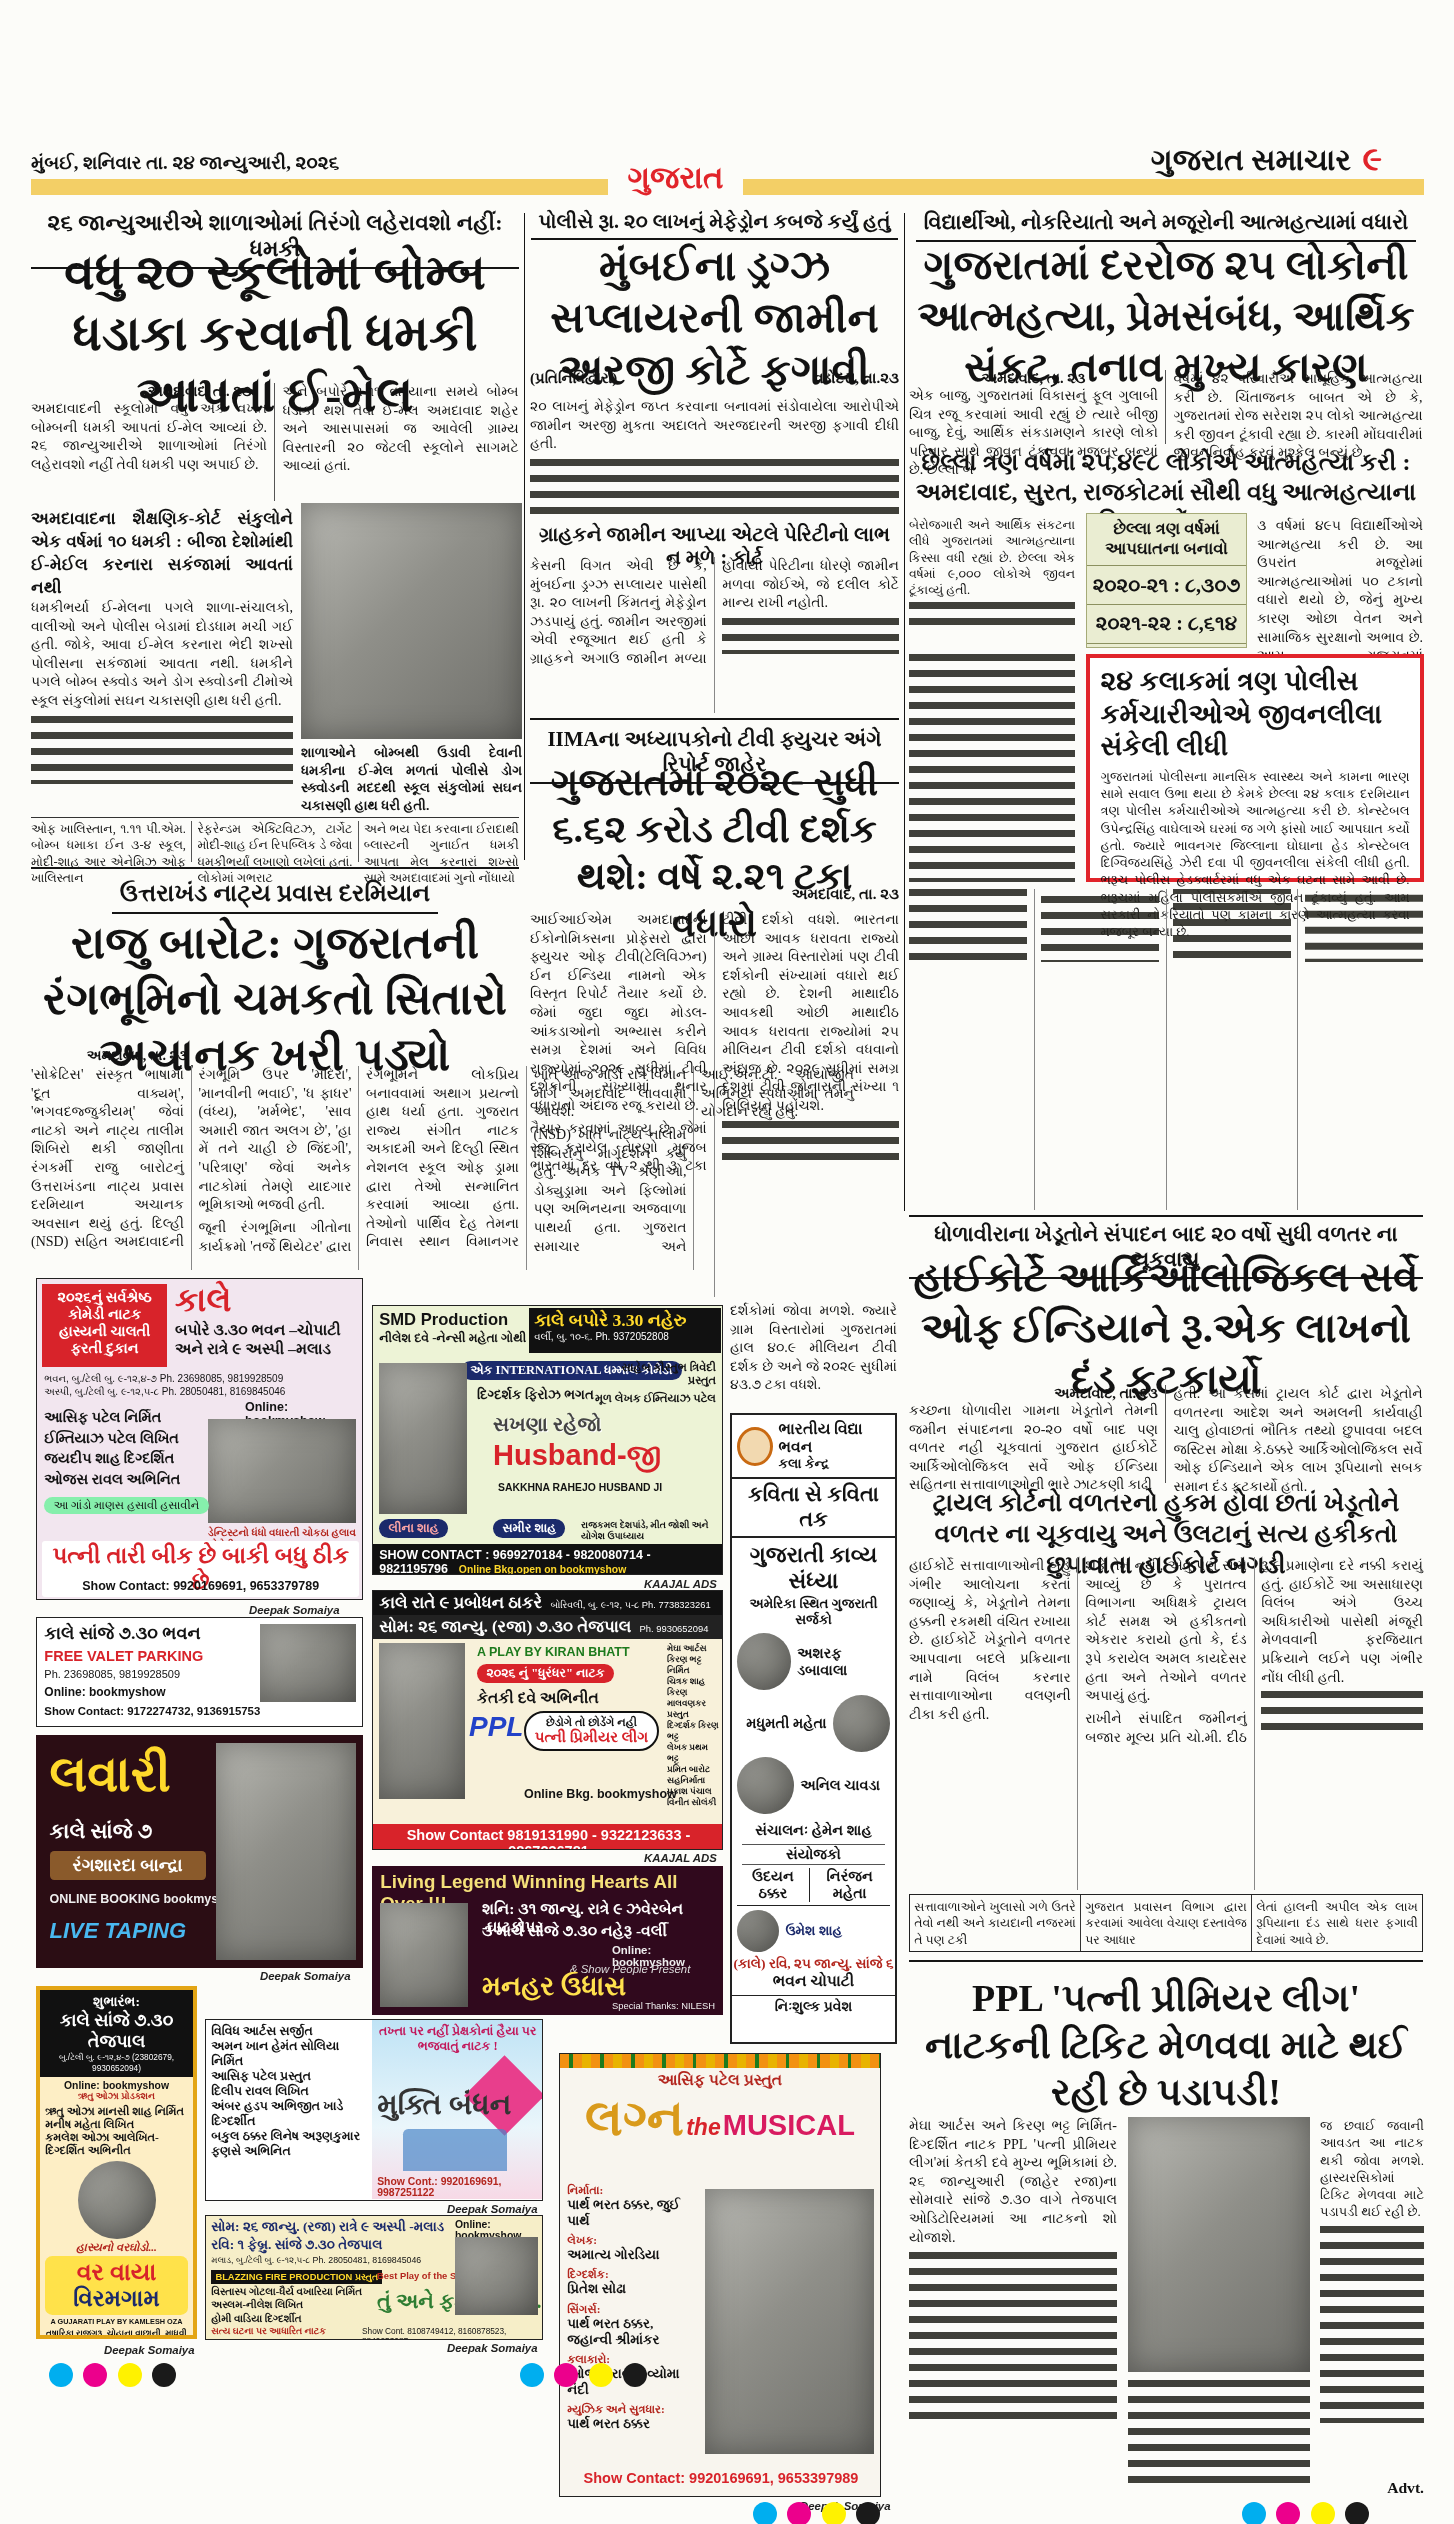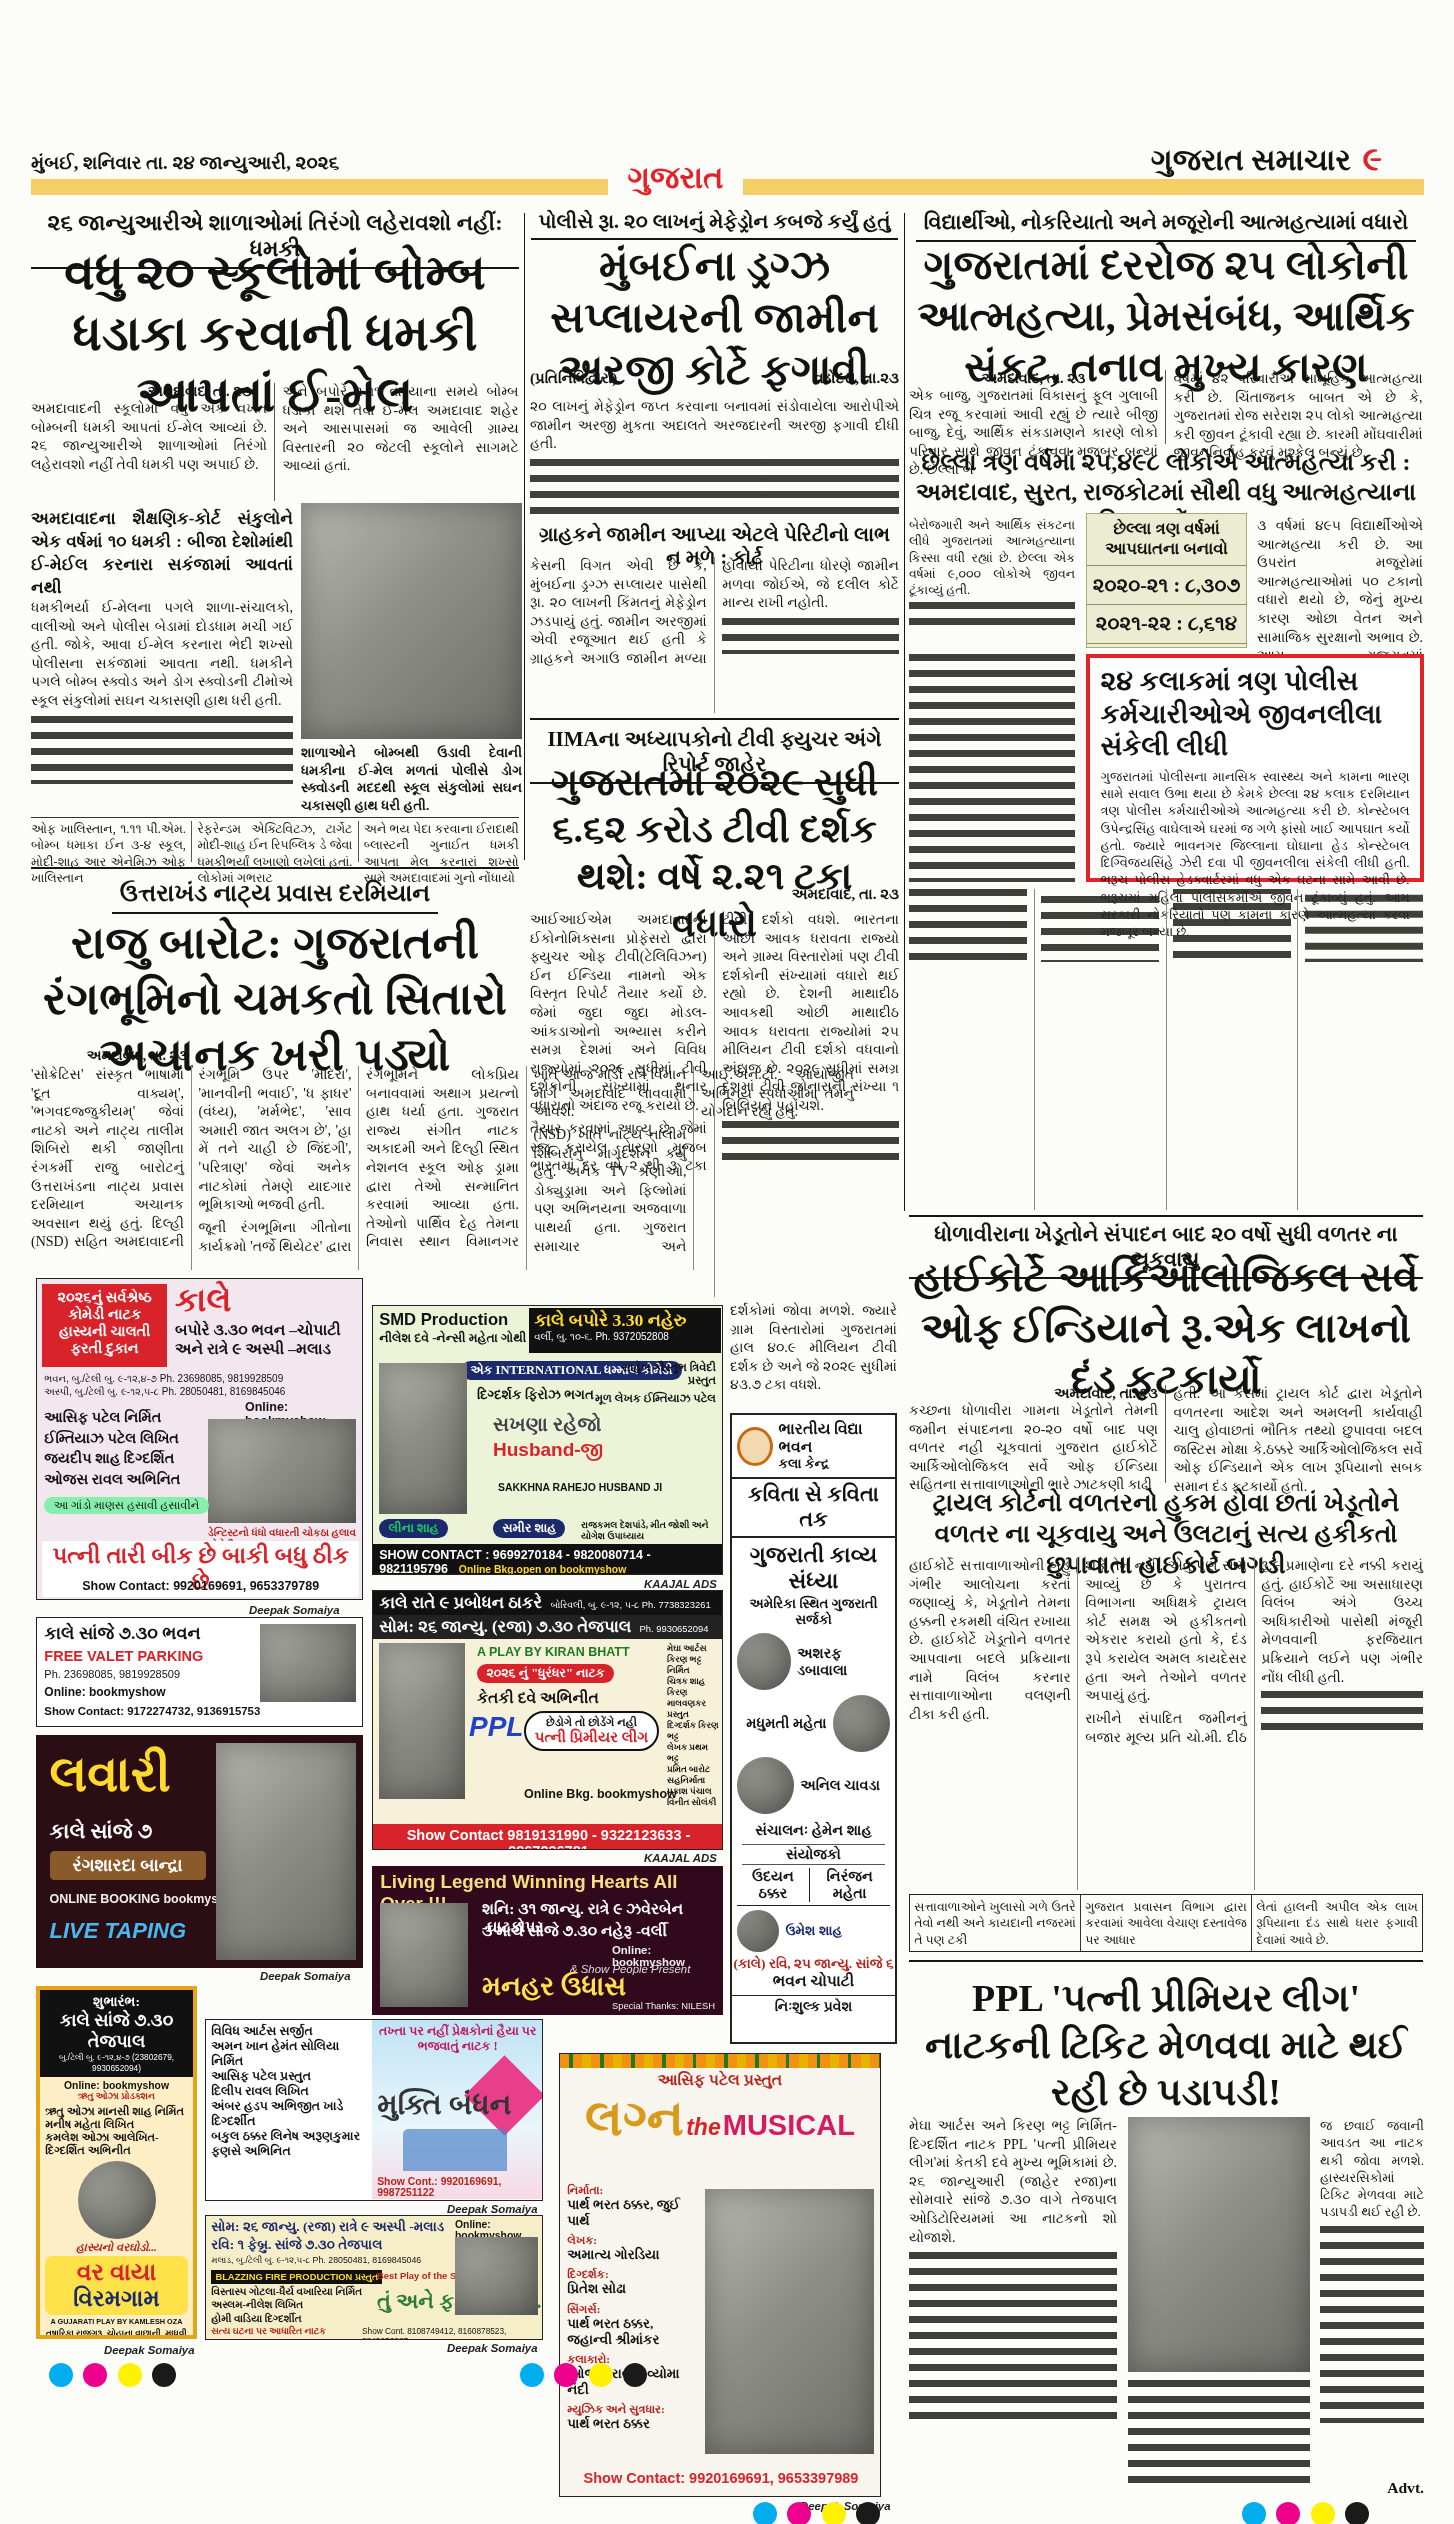--- a/index.html
+++ b/index.html
@@ -292,23 +292,23 @@
     <div class="abs" style="left:156px;top:2.1px;width:192px;height:45px;background:#111;color:#fff;padding:2.1px 5.2px">
       <div class="b" style="font-size:17.7px;color:#ffd92b">કાલે બપોરે 3.30 નહેરુ</div>
       <div class="adsans" style="font-size:10px">વર્લી, બુ. ૧૦-૬. Ph. 9372052808</div>
     </div>
     <div class="abs pill b" style="left:88px;top:55px;background:#1b2a6b;color:#fff;font-size:12.5px">એક INTERNATIONAL ધમ્માલ કોમેડી</div>
     <div class="abs b" style="left:104px;top:81px;font-size:13.5px">દિગ્દર્શક ફિરોઝ ભગત</div>
     <div class="abs b rt" style="left:218px;top:55px;width:125px;font-size:11.4px">સાહેબ કૌસ્તુભ ત્રિવેદી પ્રસ્તુત</div>
     <div class="abs b rt" style="left:218px;top:86px;width:125px;font-size:11.4px">મૂળ લેખક ઈમ્તિયાઝ પટેલ</div>
     <div class="abs photo" style="left:6.2px;top:57px;width:88px;height:151px"></div>
     <div class="abs b" style="left:120px;top:107px;font-size:20px;color:#444;text-shadow:1px 1px #fff">સખણા રહેજો</div>
-    <div class="abs b adsans" style="left:120px;top:133px;font-size:19px;color:#D8232A">Husband-જી</div>
+    <div class="abs b adsans" style="left:120px;top:133px;font-size:29px;color:#D8232A">Husband-જી</div>
     <div class="abs b adsans" style="left:125px;top:176px;font-size:10.4px">SAKKHNA RAHEJO HUSBAND JI</div>
-    <div class="abs pill b" style="left:6.2px;top:213px;background:#1b2a6b;color:#22c55e;font-size:12.5px">લીના શાહ</div>
+    <div class="abs pill b" style="left:6.2px;top:213px;background:#1b2a6b;color:#fca5a5;font-size:12.5px">લીના શાહ</div>
     <div class="abs pill b" style="left:120px;top:213px;background:#1b2a6b;color:#fff;font-size:12.5px">સમીર શાહ</div>
     <div class="abs b" style="left:208px;top:214px;width:138px;font-size:9.4px">રાજકમલ દેશપાંડે, મીત જોશી અને યોગેશ ઉપાધ્યાય</div>
     <div class="abs adsans" style="left:0;top:238px;width:351px;background:#111;color:#fff;font-weight:bold;font-size:12.5px;padding:4.2px 6.2px">
       <span>SHOW CONTACT : 9699270184 - 9820080714 - 9821195796</span>
       <span class="bms" style="font-size:10.4px;margin-left:7.3px;color:#ffd92b">Online Bkg.open on bookmyshow</span>
     </div>
   </div>
   <div class="abs credit" style="left:644px;top:1578px">KAAJAL ADS</div>
 
   <div class="abs adbox" style="left:372px;top:1590px;width:351px;height:260px;background:#f8f1da">

